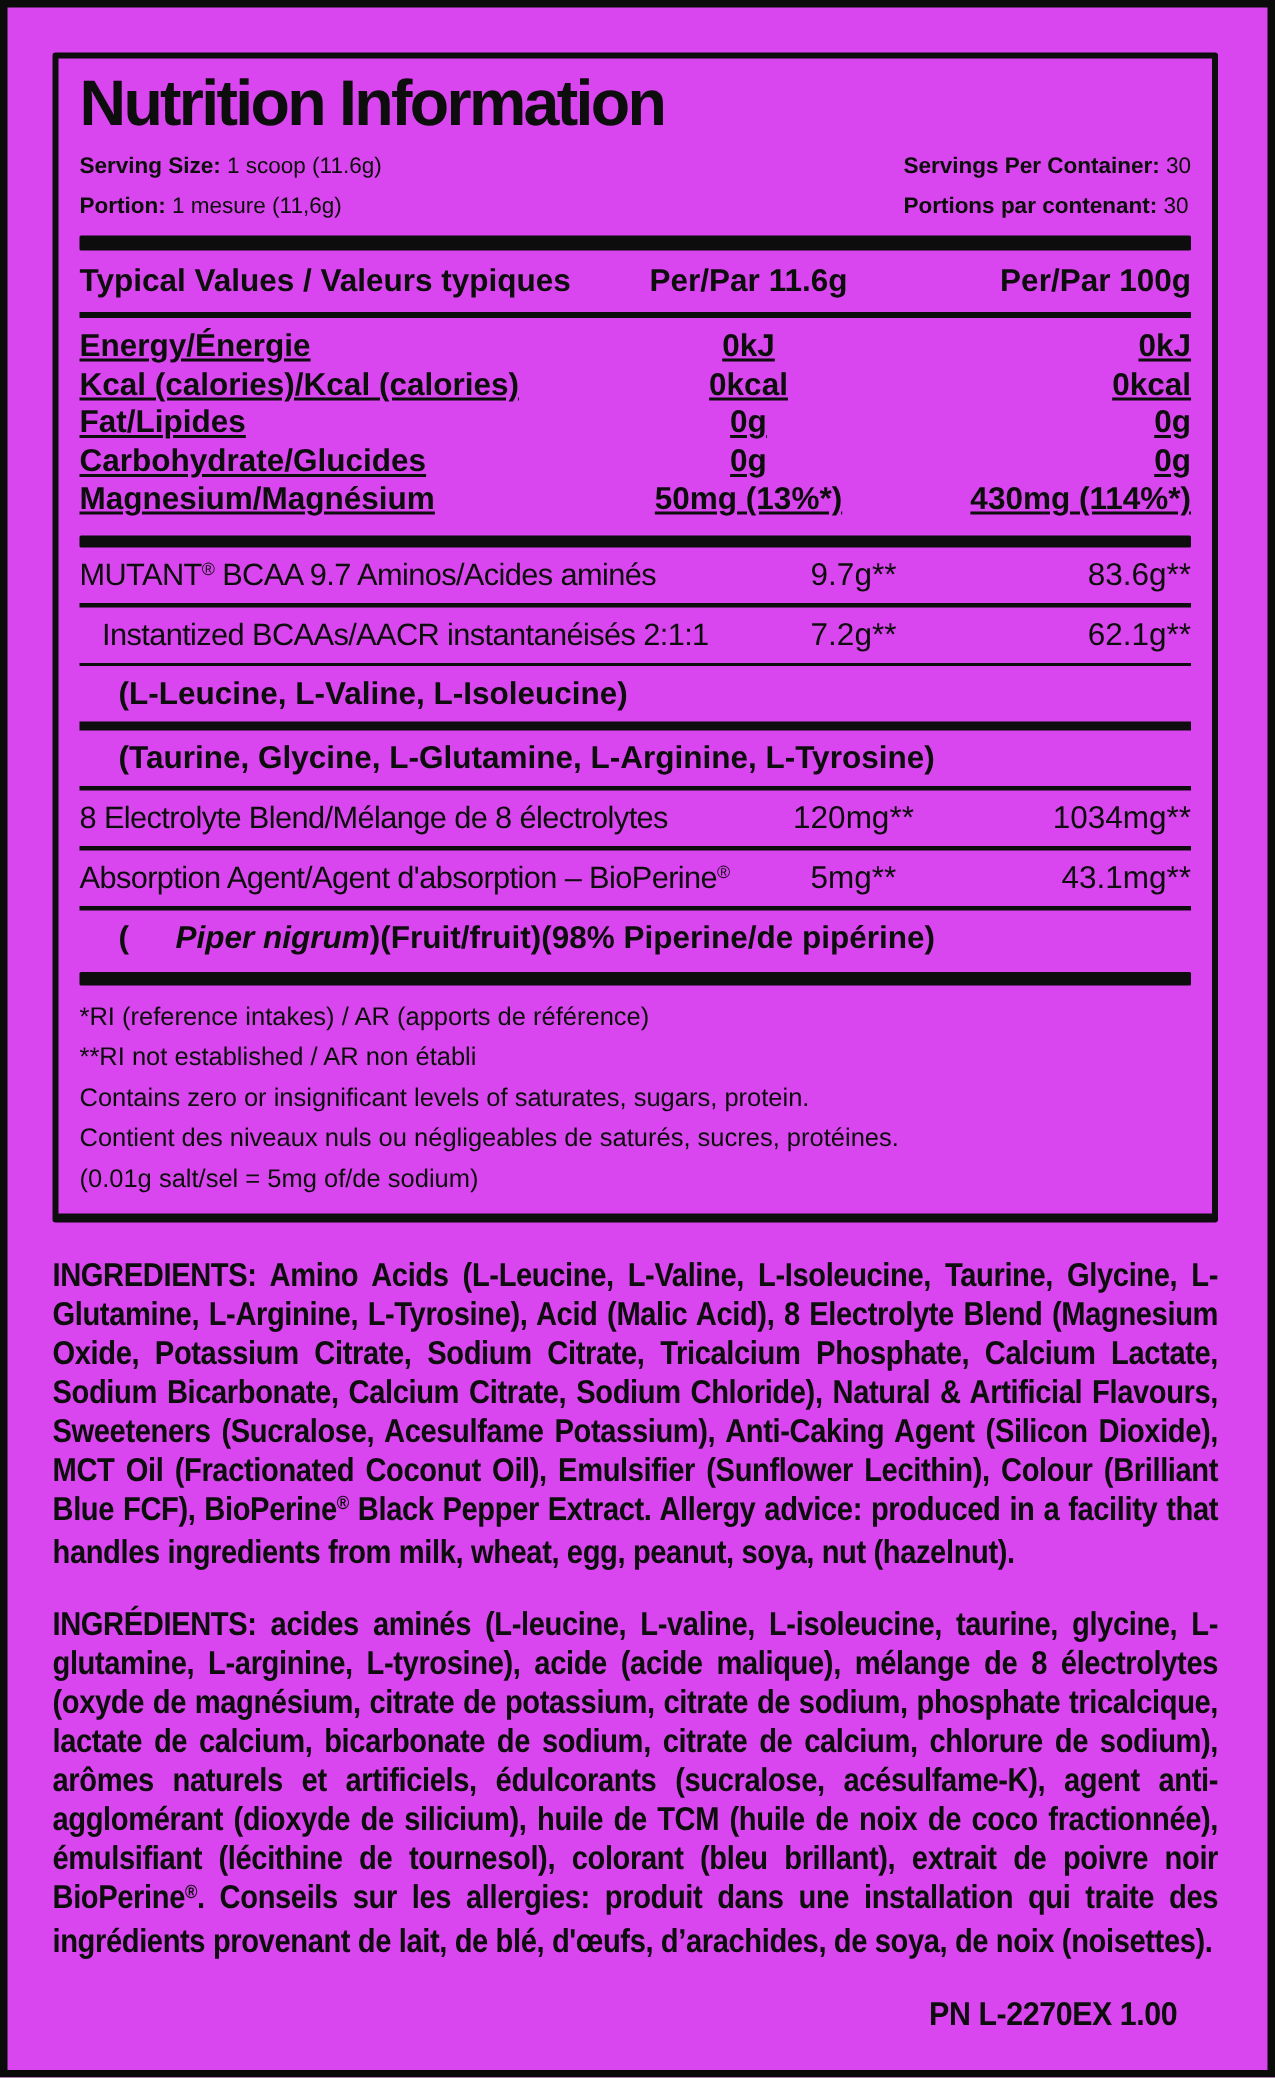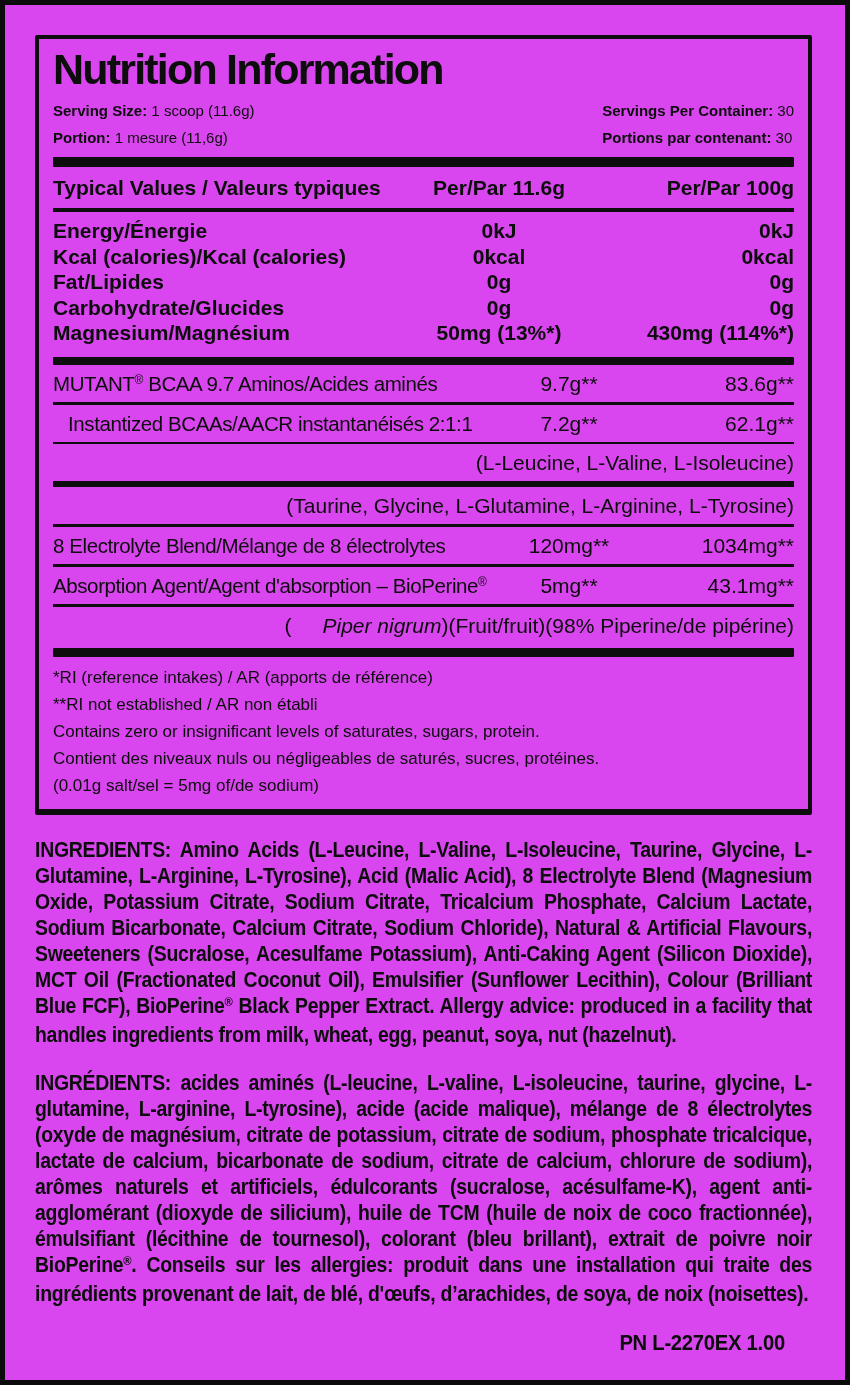--- a/index.html
+++ b/index.html
@@ -39,28 +39,28 @@
 
   .trow {
     display:grid; grid-template-columns:1fr 160px 215px;
     align-items:baseline; font-size:21px;
   }
   .thead { font-weight:bold; padding:9px 0 8px 0; }
   .c2 { text-align:center; white-space:nowrap; }
   .c3 { text-align:right;  white-space:nowrap; }
 
   .basic-rows { padding:6px 0 8px 0; }
-  .basic-rows .trow { font-weight:bold; line-height:25.5px; }
+  .basic-rows .trow { font-weight:bold; line-height:25.5px;text-decoration:underline; }
 
   .blend .trow {
     grid-template-columns:1fr 110px 170px;
     font-weight:normal; padding:7px 0 6px 0;
   }
   .blend .lbl { font-size:20.5px; letter-spacing:-0.4px; white-space:nowrap; }
-  .note { font-size:21px; font-weight:normal; padding:7px 0 6px 0;text-align:right; }
+  .note { font-size:21px; font-weight:bold; padding:7px 0 6px 0; }
   .ind1 { padding-left:15px; }
   .ind2 { padding-left:26px; }
   .it { font-style:italic;margin-left:31px; }
   .reg { font-size:58%; vertical-align:baseline; position:relative; top:-0.55em; }
 
   .footnotes { font-size:17px; line-height:27px; padding-top:7px; }
 
   
   .ingredients { margin:13px 0 0 30px; }
   .condensed {

